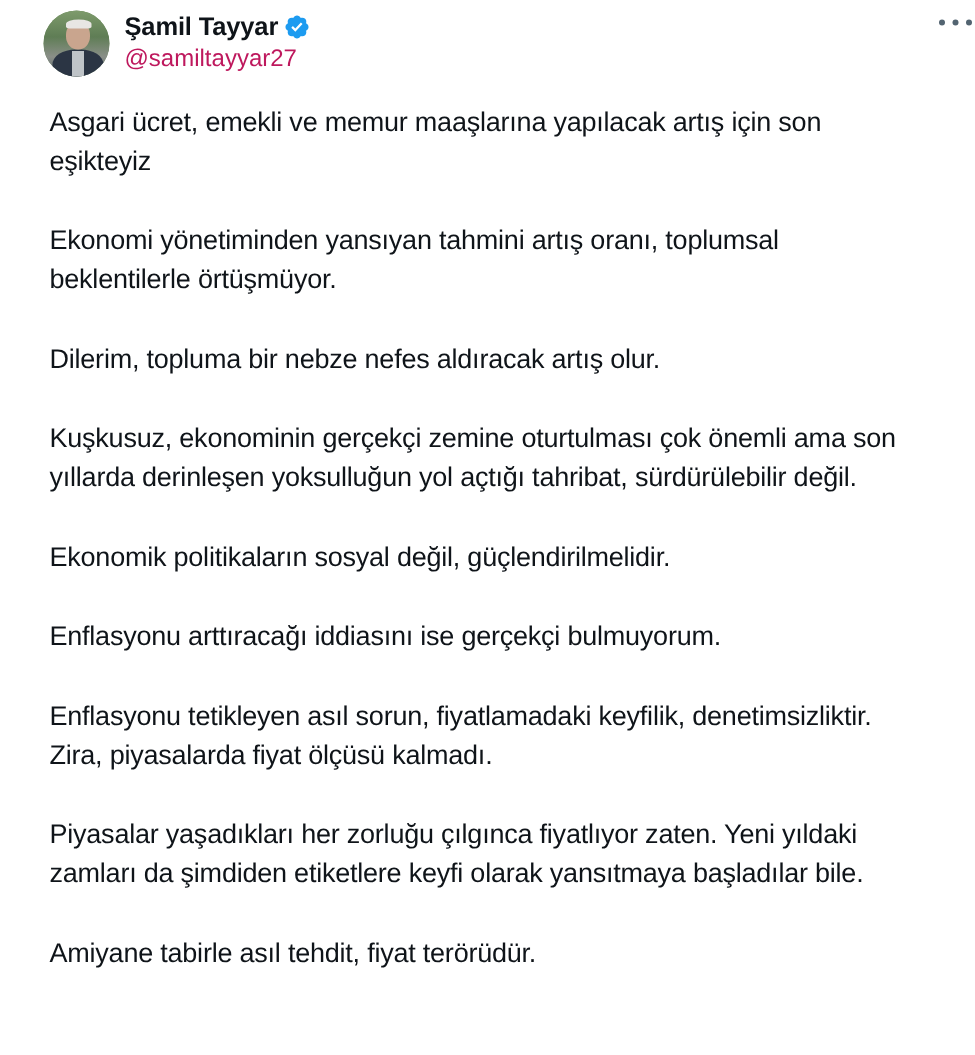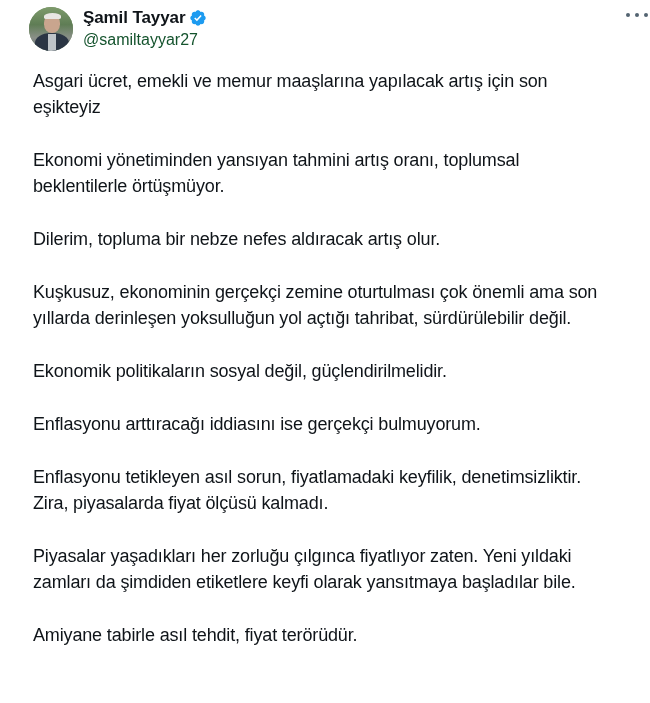--- a/index.html
+++ b/index.html
@@ -88,21 +88,21 @@
       letter-spacing: -0.1px;
     }
     .verified {
       width: 18px;
       height: 18px;
       margin-left: 4px;
       display: inline-block;
     }
     .handle {
       font-size: 16px;
-      color: #14532d;
+      color: #be185d;
       height: 22px;
       line-height: 22px;
     }
     .more {
       position: absolute;
       right: 18px;
       top: 8px;
       width: 22px;
       height: 14px;
       display: flex;

